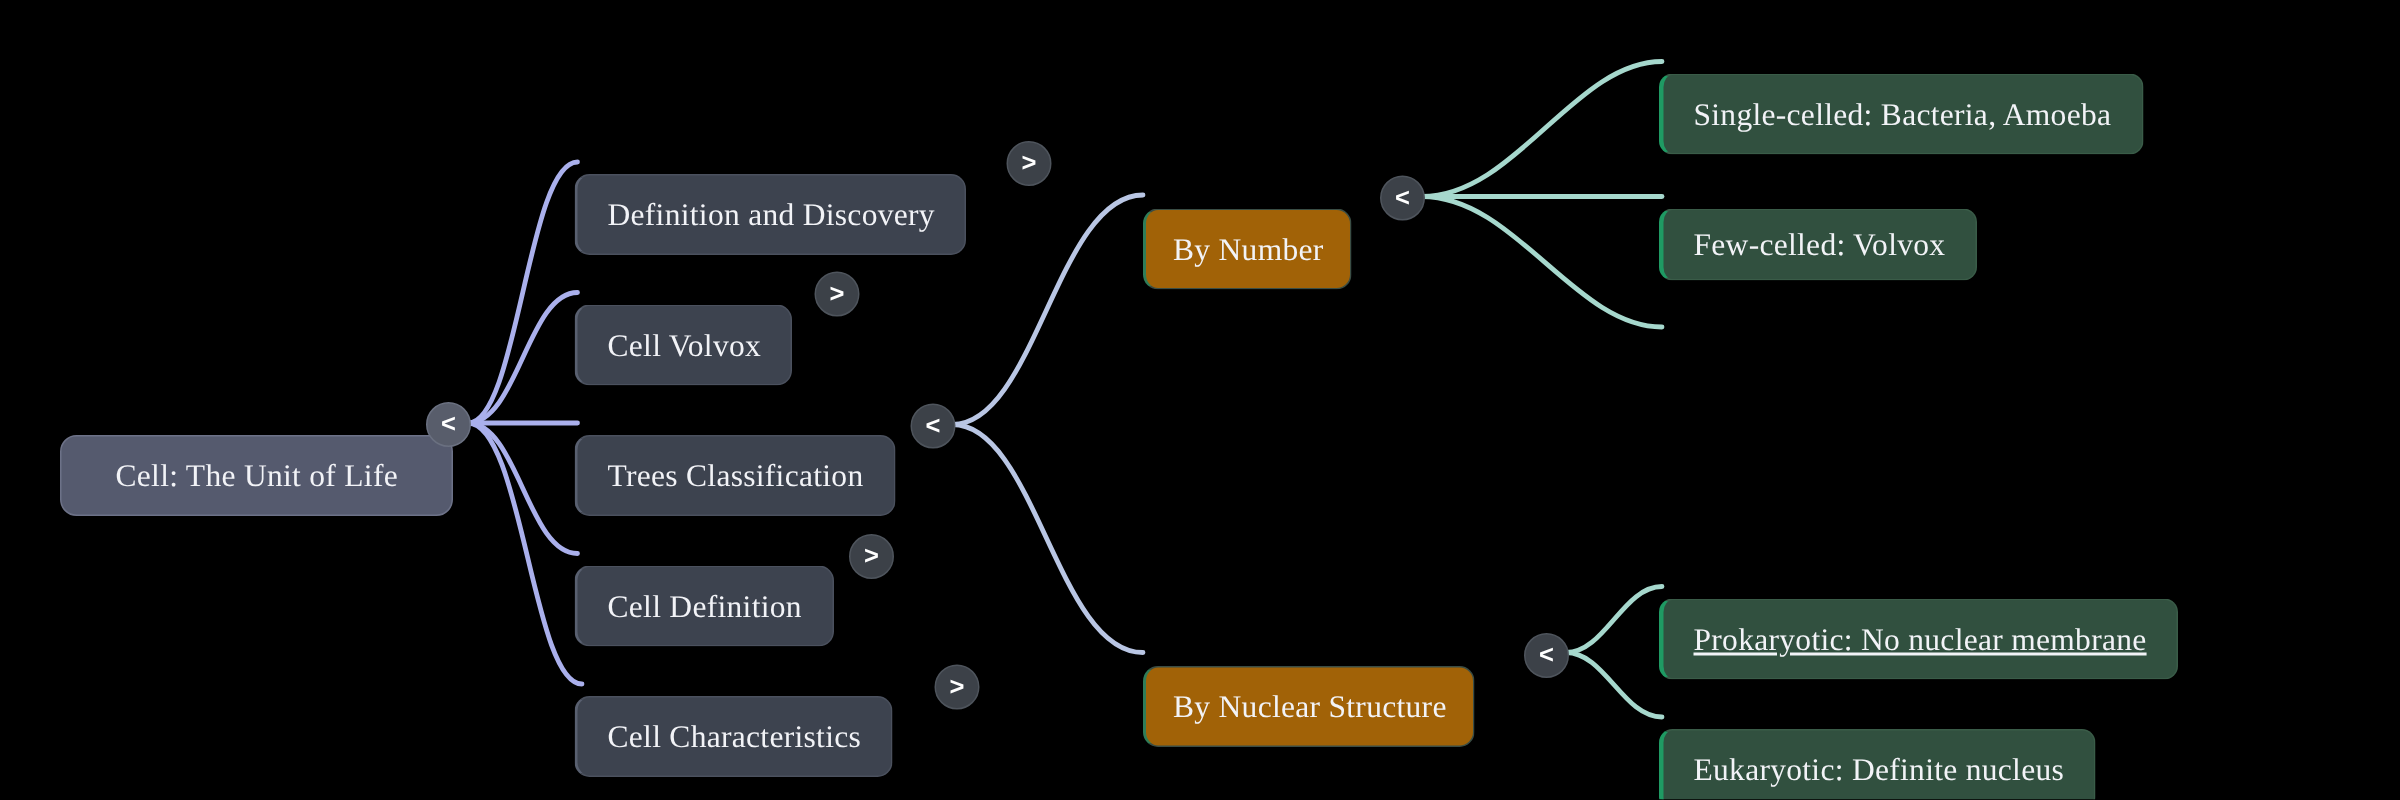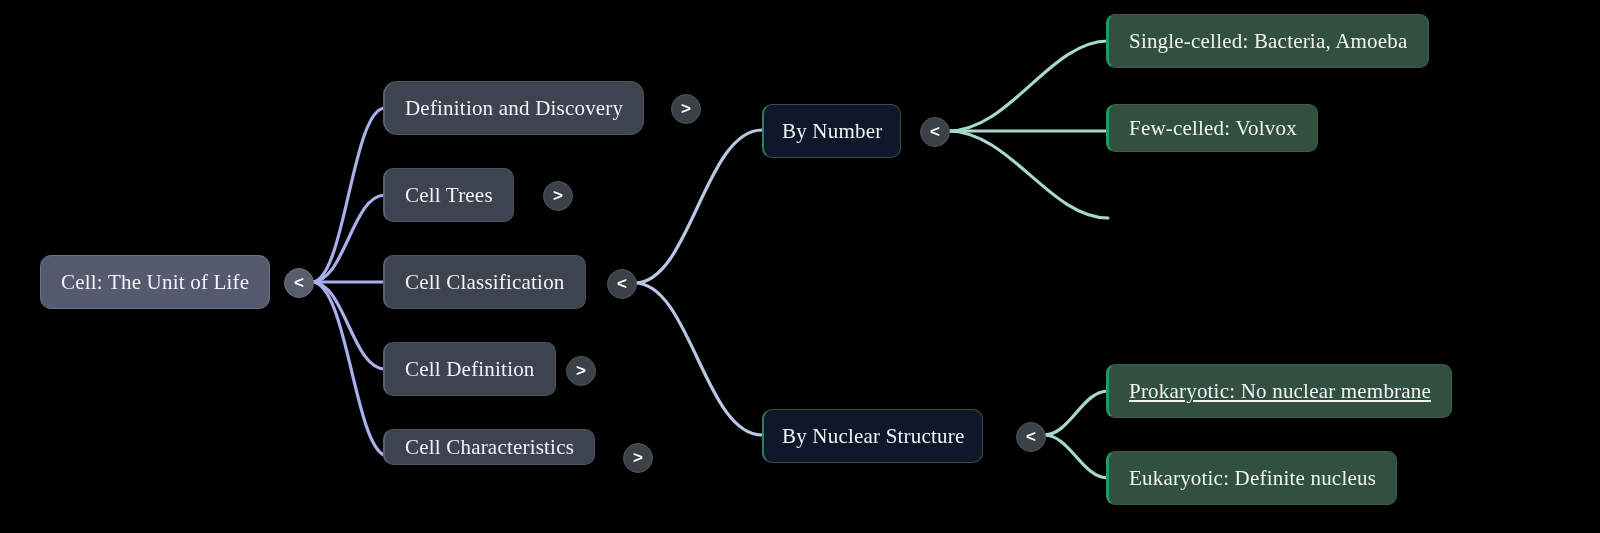--- a/index.html
+++ b/index.html
@@ -28,40 +28,41 @@
   }
   .node {
     position: absolute;
     display: flex;
     align-items: center;
     box-sizing: border-box;
     border-radius: 10px;
     color: #f2f3f7;
     white-space: nowrap;
     letter-spacing: 0.2px;
+    margin-top: 35px;
   }
   
   .node.root {
     background: #555a6e;
     border: 1px solid #6d7288;
     border-radius: 11px;
     font-size: 21px;
-    padding: 0 20px;
+    padding: 0 36px;
   }
   
   .node.branch {
     background: #3d434f;
     border: 1px solid #4b515e;
     border-left: 2px solid #596070;
     font-size: 21px;
     padding: 0 20px;
   }
   
   .node.subbranch {
-    background: #0f172a;
+    background: #a16207;
     border: 1px solid #3a4d45;
     border-left: 2px solid #2f7d59;
     font-size: 21px;
     padding: 0 18px;
     justify-content: flex-end;
   }
   
   .node.leaf {
     background: #31503f;
     border: 1px solid #3a5c48;
@@ -122,49 +123,49 @@
     </g>
   </svg>
 
   <div class="node root" style="left:40px; top:255px; height:54px;">
     <span>Cell: The Unit of Life</span>
   </div>
   <div class="toggle" style="left:284px; top:268px;">
     <span>&lt;</span>
   </div>
 
-  <div class="node branch" style="left:383px; top:81px; height:54px;border-radius:14px;">
+  <div class="node branch" style="left:383px; top:81px; height:54px;">
     <span>Definition and Discovery</span>
   </div>
   <div class="toggle dark" style="left:671px; top:94px;">
     <span>&gt;</span>
   </div>
 
   <div class="node branch" style="left:383px; top:168px; height:54px;">
-    <span>Cell Trees</span>
+    <span>Cell Volvox</span>
   </div>
   <div class="toggle dark" style="left:543px; top:181px;">
     <span>&gt;</span>
   </div>
 
   <div class="node branch" style="left:383px; top:255px; height:54px;">
-    <span>Cell Classification</span>
+    <span>Trees Classification</span>
   </div>
   <div class="toggle dark" style="left:607px; top:269px;">
     <span>&lt;</span>
   </div>
 
   <div class="node branch" style="left:383px; top:342px; height:54px;">
     <span>Cell Definition</span>
   </div>
   <div class="toggle dark" style="left:566px; top:356px;">
     <span>&gt;</span>
   </div>
 
-  <div class="node branch" style="left:383px; top:429px; height:36px;">
+  <div class="node branch" style="left:383px; top:429px; height:54px;">
     <span>Cell Characteristics</span>
   </div>
   <div class="toggle dark" style="left:623px; top:443px;">
     <span>&gt;</span>
   </div>
 
   <div class="node subbranch" style="left:762px; top:104px; height:54px;">
     <span>By Number</span>
   </div>
   <div class="toggle dark" style="left:920px; top:117px;">

